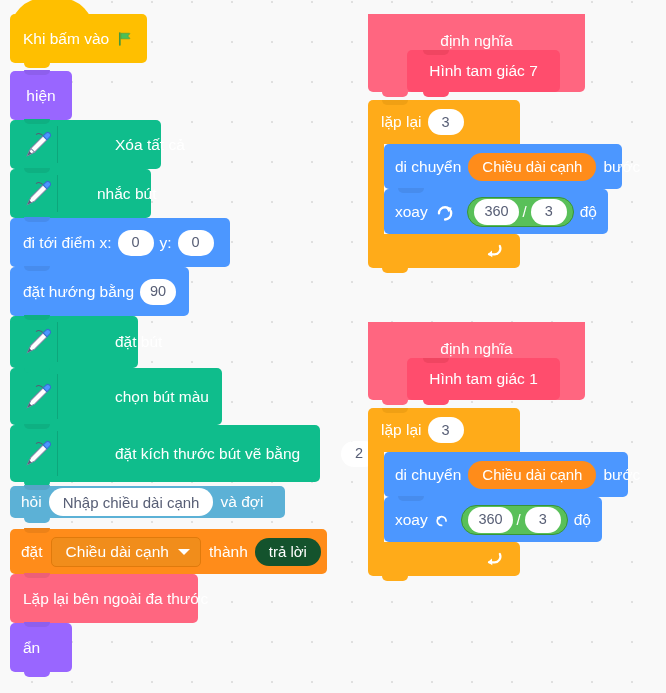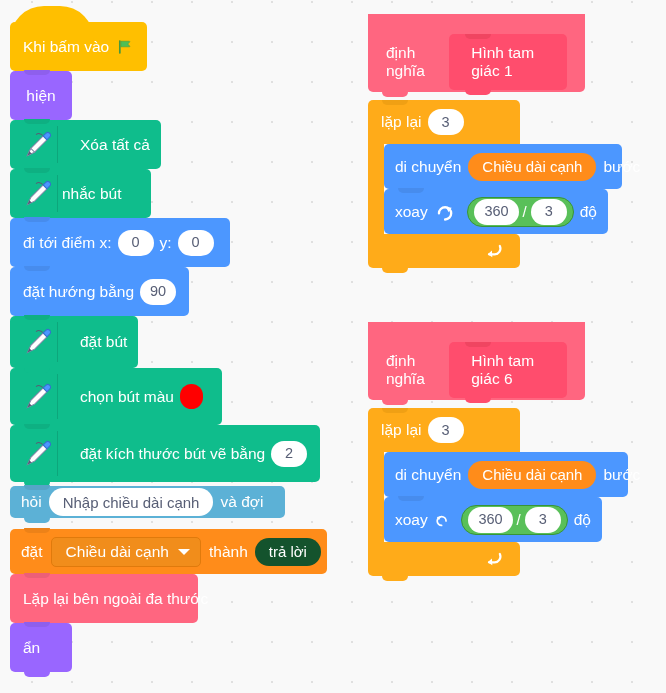--- a/index.html
+++ b/index.html
@@ -49,21 +49,21 @@
     left: 14px; bottom: -5px;
     width: 26px; height: 5px;
     border-radius: 0 0 6px 6px;
     background: inherit;
     z-index: 0;
   }
 
   
   .c-events   { background: #ffbf00; }
   .c-looks    { background: #9966ff; }
-  .c-pen      { background: #0fbd8c; }
+  .c-pen      { background: #0fbd8c; gap: 35px; }
   .c-motion   { background: #4c97ff; }
   .c-sensing  { background: #5cb1d6; }
   .c-variable { background: #ff8c1a; }
   .c-custom   { background: #ff6680; }
 
   
   .hat { border-radius: 5px; }
   .hat .hat-cap {
     position: absolute;
     left: 0; top: -16px;
@@ -175,21 +175,21 @@
     width: 100%; height: 40px;
     border-radius: 22px 22px 0 0;
     background: #ff6680;
   }
   .defhat .body {
     position: relative;
     background: #ff6680;
     border-radius: 0 0 5px 5px;
     display: flex; align-items: center;
     padding: 0 18px;
-    color: #fff; font-size: 15.5px;
+    color: #fff; font-size: 15.5px; flex-direction: column;
   }
   .defhat .body::after {
     content: ""; position: absolute; left: 14px; bottom: -5px;
     width: 26px; height: 5px; border-radius: 0 0 6px 6px;
     background: #ff6680;
   }
   .proto {
     display: inline-flex; align-items: center; justify-content: center;
     background: #ff4d6d;
     border-radius: 5px;
@@ -207,21 +207,21 @@
     content: ""; position: absolute; left: 16px; bottom: -5px;
     width: 26px; height: 5px; border-radius: 0 0 6px 6px;
     background: #ff4d6d;
   }
 </style>
 </head>
 <body>
 
 <div id="canvas" style="background-color: rgb(249, 249, 249);">
 
-  <div class="blk hat c-events nub-bot" style="left:10px; top:22px; height:49px; width:137px;">
+  <div class="blk hat c-events nub-bot" style="left:10px; top:14px; height:49px; width:137px;">
     <span class="hat-cap"></span>
     <span class="lbl">Khi bấm vào</span>
     <svg class="flag-ic" viewBox="0 0 24 24">
       <rect x="4" y="3" width="2.3" height="18" rx="1" fill="#45993d"></rect>
       <path d="M6.5 4.2 h11.5 a0.6 0.6 0 0 1 0.45 1 l-2.6 2.8 2.6 2.8 a0.6 0.6 0 0 1 -0.45 1 H6.5 z" fill="#4cbf56" stroke="#45993d" stroke-width="0.7"></path>
     </svg>
   </div>
 
   <div class="blk c-looks nub-top nub-bot" style="left:10px; top:71px; height:49px; width:62px;justify-content:center;">
     <span class="lbl">hiện</span>
@@ -319,21 +319,21 @@
 
   <div class="blk c-looks nub-top nub-bot" style="left:10px; top:623px; height:49px; width:62px;">
     <span class="lbl">ẩn</span>
   </div>
 
   <div class="defhat" style="left:368px; top:14px; width:217px;">
     <span class="cap"></span>
     <div class="body" style="height:78px; padding-top:18px;">
       <span class="lbl" style="position:relative;z-index:3;">định nghĩa</span>
       <span class="proto">
-        <span>Hình tam giác 1</span>
+        <span>Hình tam giác 7</span>
       </span>
     </div>
   </div>
 
   <div class="cblock" style="left:368px; top:100px;">
     <div class="c-top" style="width:152px;">
       <span class="lbl">lặp lại</span>
       <span class="oval-num">3</span>
     </div>
     <div class="c-body">
@@ -368,21 +368,21 @@
         <path d="M9.5 11.5 L4.5 16 L10 19.5 Z" fill="#fff"></path>
       </svg>
     </div>
   </div>
 
   <div class="defhat" style="left:368px; top:322px; width:217px;">
     <span class="cap"></span>
     <div class="body" style="height:78px; padding-top:18px;">
       <span class="lbl" style="position:relative;z-index:3;">định nghĩa</span>
       <span class="proto">
-        <span>Hình tam giác 6</span>
+        <span>Hình tam giác 1</span>
       </span>
     </div>
   </div>
 
   <div class="cblock" style="left:368px; top:408px;">
     <div class="c-top" style="width:152px;">
       <span class="lbl">lặp lại</span>
       <span class="oval-num">3</span>
     </div>
     <div class="c-body">

